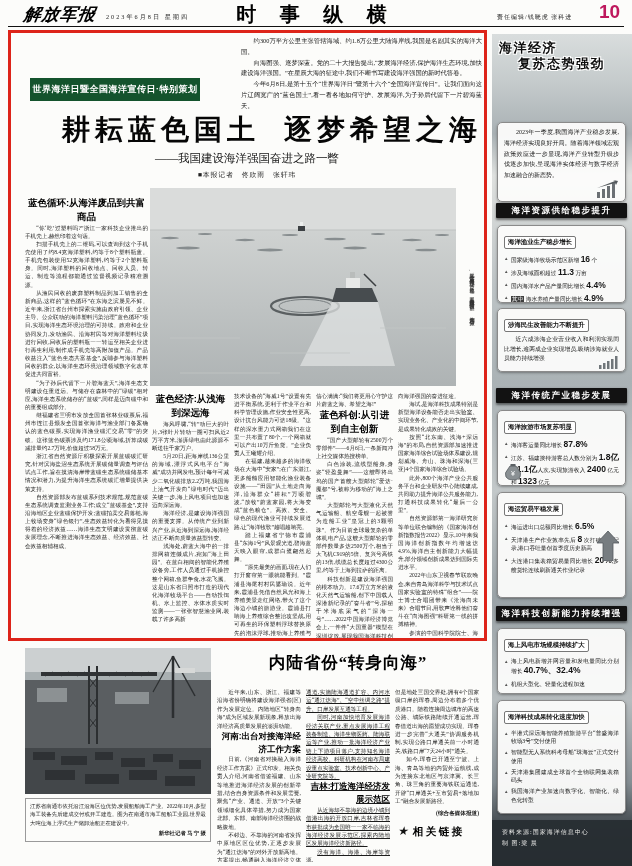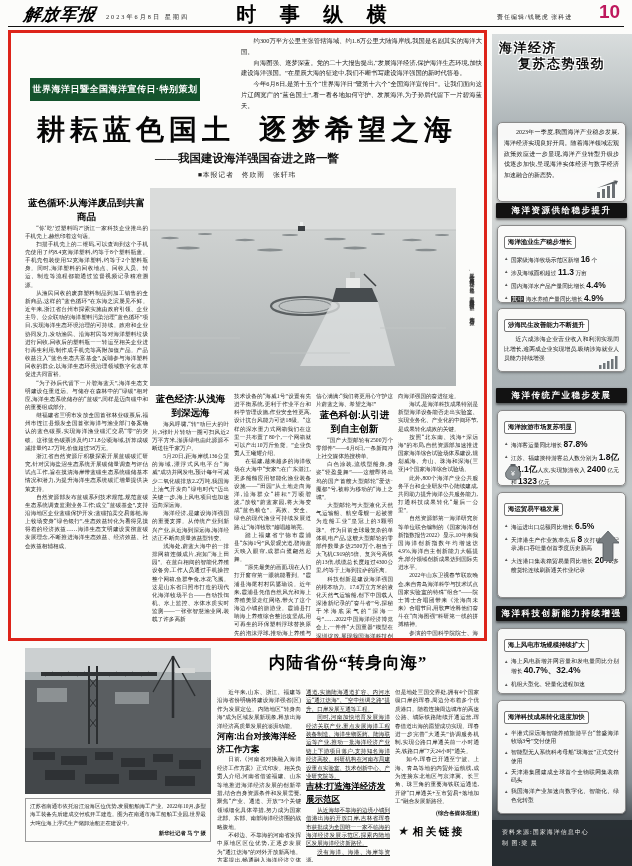--- a/index.html
+++ b/index.html
@@ -16,24 +16,24 @@
   .m-ed{left:497px;top:13px;font-size:6px;letter-spacing:1px;color:#222;}
   .m-page{left:599px;top:1px;font:bold 19px "Liberation Sans",sans-serif;color:#be185d;}
   .m-rule{left:8px;top:26px;width:616px;border-top:1.4px solid #111;}
 
   
   .redbox{left:8px;top:30px;width:479px;height:611px;border:3.5px solid #dd2419;box-sizing:border-box;}
   .badge{left:30px;top:78px;width:170px;height:23px;background:#14532d;color:#fff;
          font:bold 9px "Liberation Sans",sans-serif;line-height:23px;text-align:center;letter-spacing:.5px;}
   .intro{left:241px;top:36px;width:241px;font-size:6.3px;line-height:1.72;text-align:justify;}
   .intro p{margin:0;text-indent:2em;}
-  .headline{left:12px;top:111px;width:470px;text-align:center;white-space:nowrap;
+  .headline{left:12px;top:111px;width:470px;text-align:right;white-space:nowrap;
             font:900 28px "Liberation Sans",sans-serif;letter-spacing:5px;color:#060606;}
   .headline .gap{display:inline-block;width:24px;}
-  .subhead{left:12px;top:151px;width:470px;text-align:center;font-weight:bold;font-size:11.5px;}
+  .subhead{left:12px;top:151px;width:470px;text-align:center;font-weight:normal;font-size:11.5px;}
   .byline{left:12px;top:170px;width:470px;text-align:center;font-size:6.8px;letter-spacing:1px;color:#222;}
 
   
   .col{overflow:hidden;font-size:5.6px;line-height:1.46;text-align:justify;color:#1c1c1c;}
   .col p{margin:0;text-indent:2em;}
   .col p.noind{text-indent:0;}
   .chead{font:bold 9.5px "Liberation Sans",sans-serif;text-align:center;line-height:1.45;
          text-indent:0 !important;margin:3px 0 4px 0;color:#000;}
   .c1{left:25px;top:196px;width:123px;height:440px;}
   .b1{left:152px;top:392px;width:77px;height:246px;}
@@ -49,21 +49,21 @@
   
   .blphoto{left:25px;top:648px;width:186px;height:146px;background:#8d9194;}
   .blcap{left:25px;top:798px;width:186px;border:.5px solid #9a9a9a;padding:3px 4px;box-sizing:border-box;
          font-size:5.4px;line-height:1.55;text-align:justify;color:#222;}
   .blcap .credit{display:block;text-align:right;margin-top:2px;font-weight:bold;}
   .btitle{left:215px;top:652px;width:266px;text-align:center;
           font:900 16.5px "Liberation Serif",serif;letter-spacing:1px;color:#000;}
   .mcol{overflow:hidden;font-size:5.6px;line-height:1.5;text-align:justify;color:#1c1c1c;}
   .mcol p{margin:0;text-indent:2em;}
   .mcol p.noind{text-indent:0;}
-  .mhead{font:bold 8.5px "Liberation Sans",sans-serif;text-align:left;line-height:1.5;
+  .mhead{font:bold 8.5px "Liberation Sans",sans-serif;text-align:right;line-height:1.5;
          text-indent:0 !important;margin:4px 0;color:#000;}
   .m1{left:217px;top:688px;width:84px;height:174px;}
   .m2{left:306px;top:688px;width:84px;height:174px;text-decoration:underline;}
   .m3{left:395px;top:688px;width:84px;height:120px;}
   .msrc{left:395px;top:810px;width:84px;text-align:right;font-size:5.6px;font-weight:bold;}
   .related{left:398px;top:824px;width:82px;display:flex;align-items:center;gap:4px;}
   .related .star{font-size:12px;transform:skewX(-10deg);color:#111;}
   .related .rtxt{font:bold 10.5px "Liberation Serif",serif;letter-spacing:2.5px;color:#000;}
 
   

